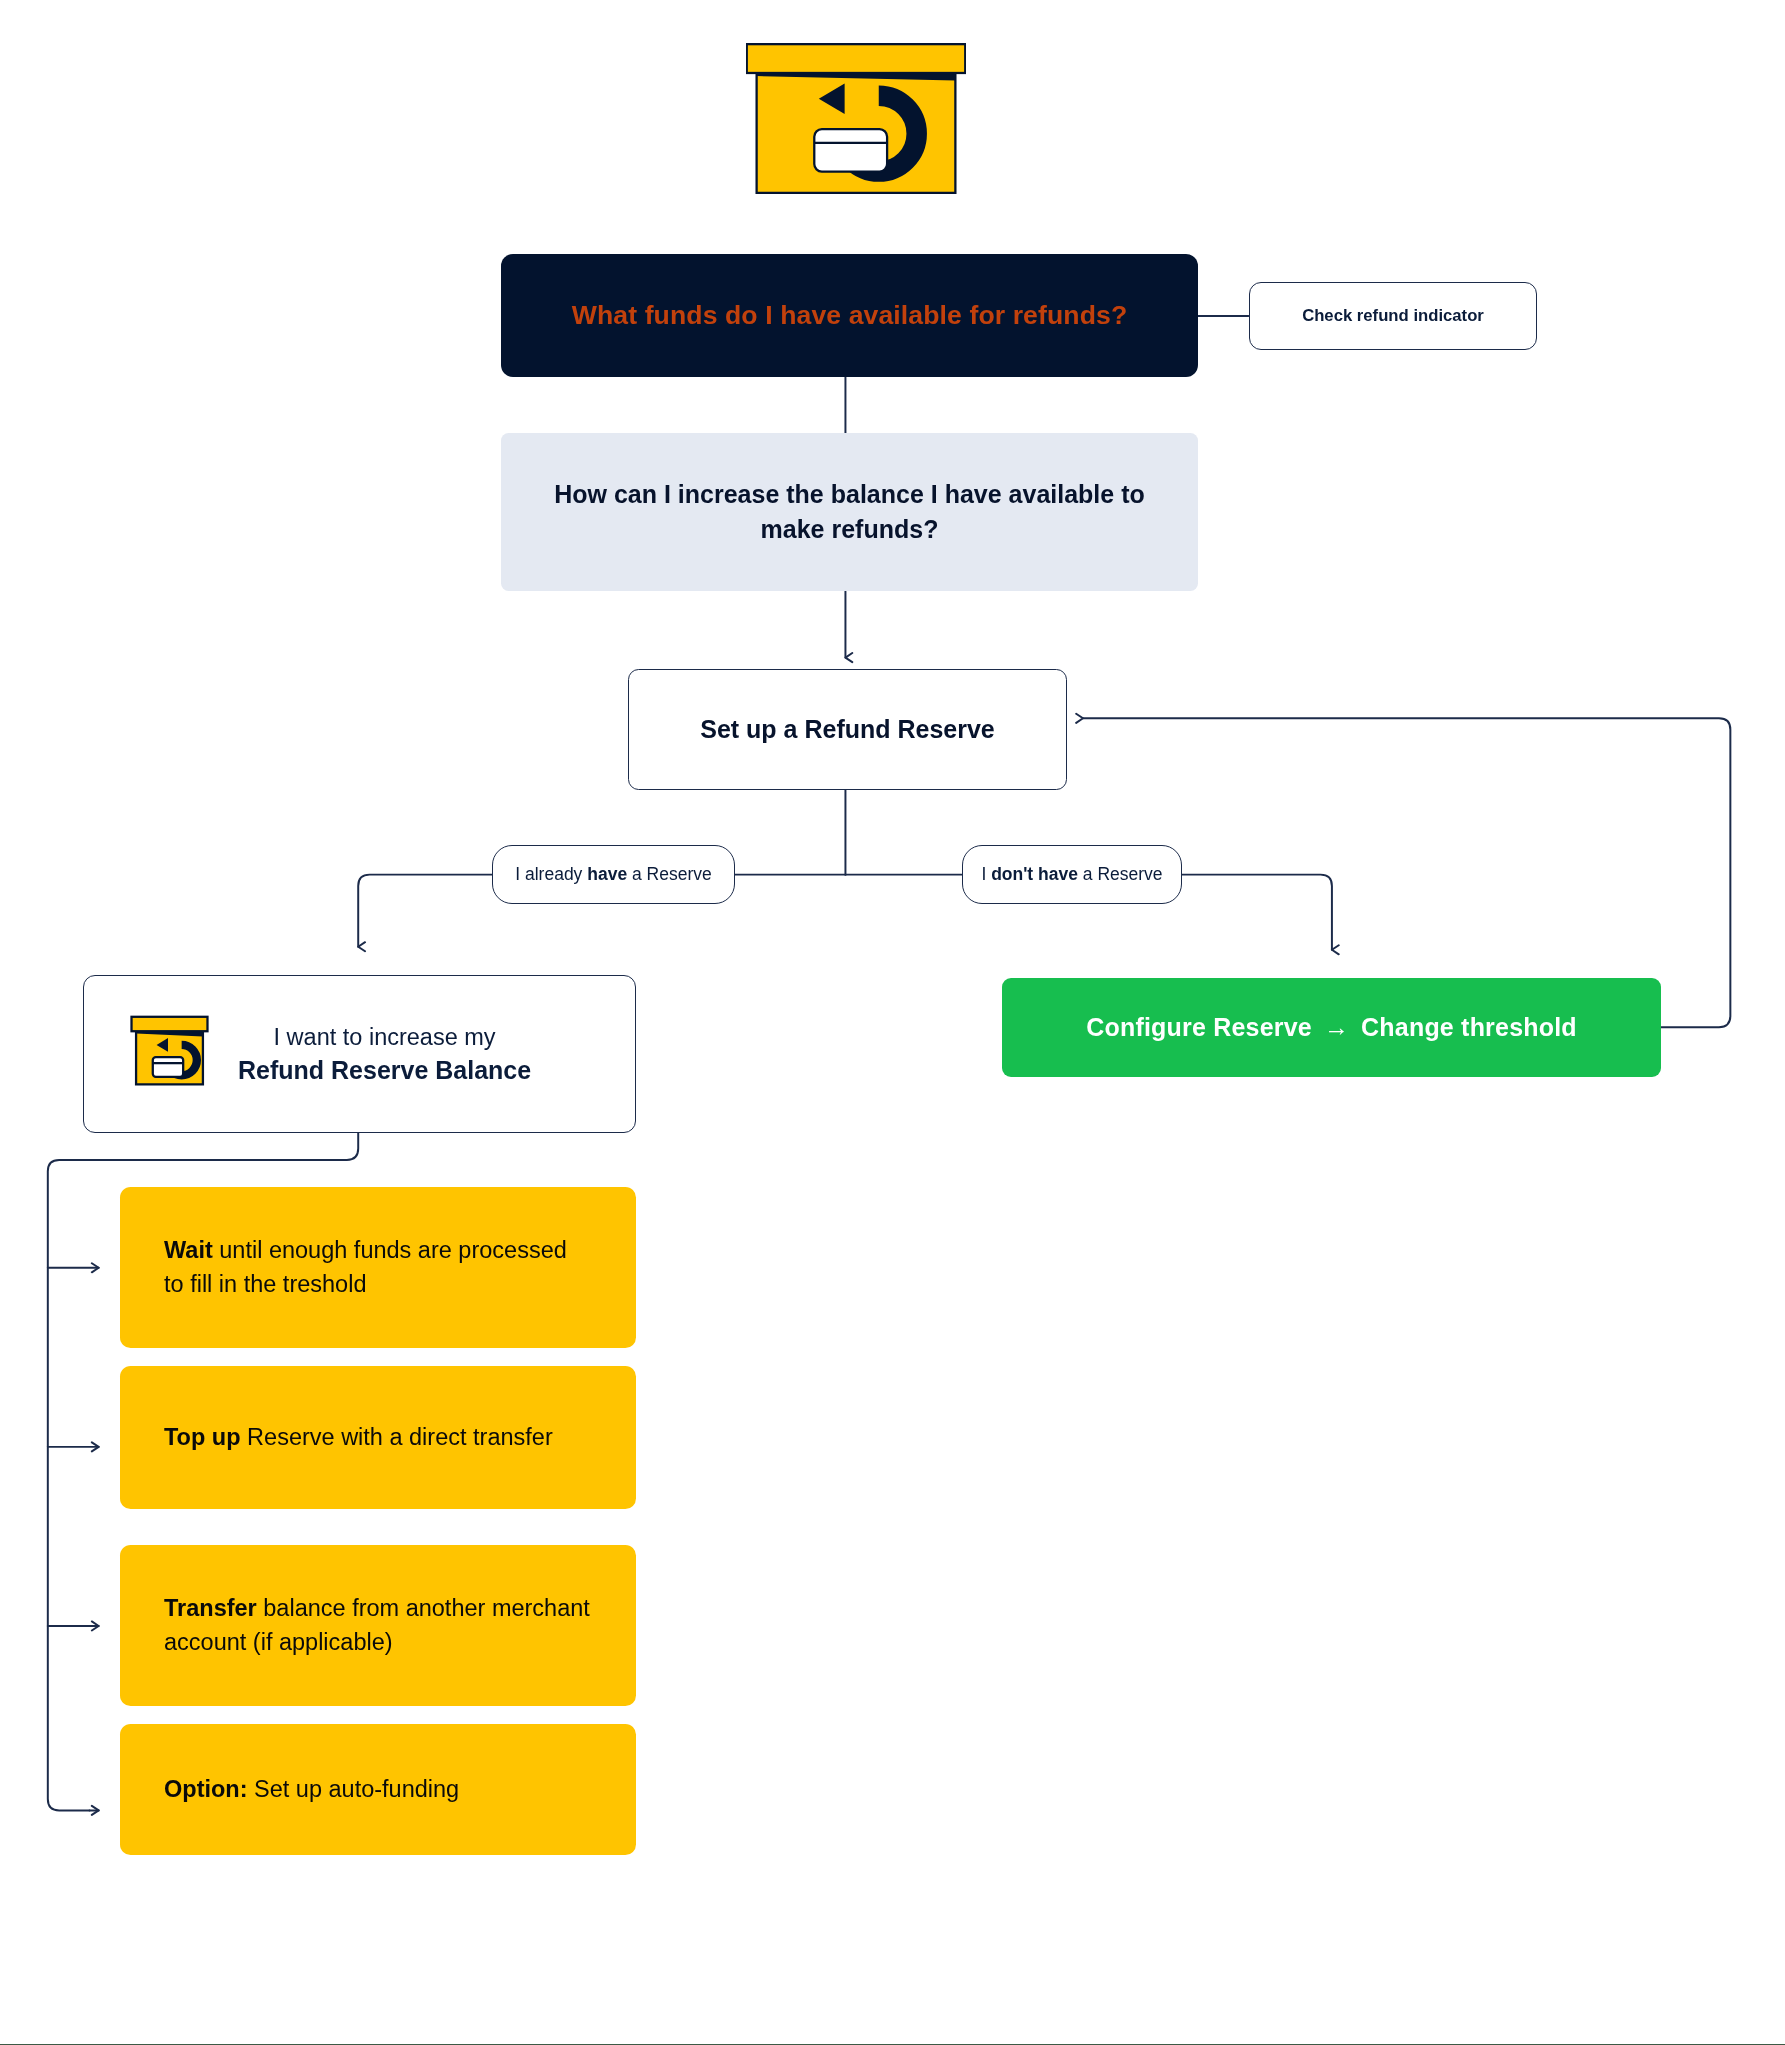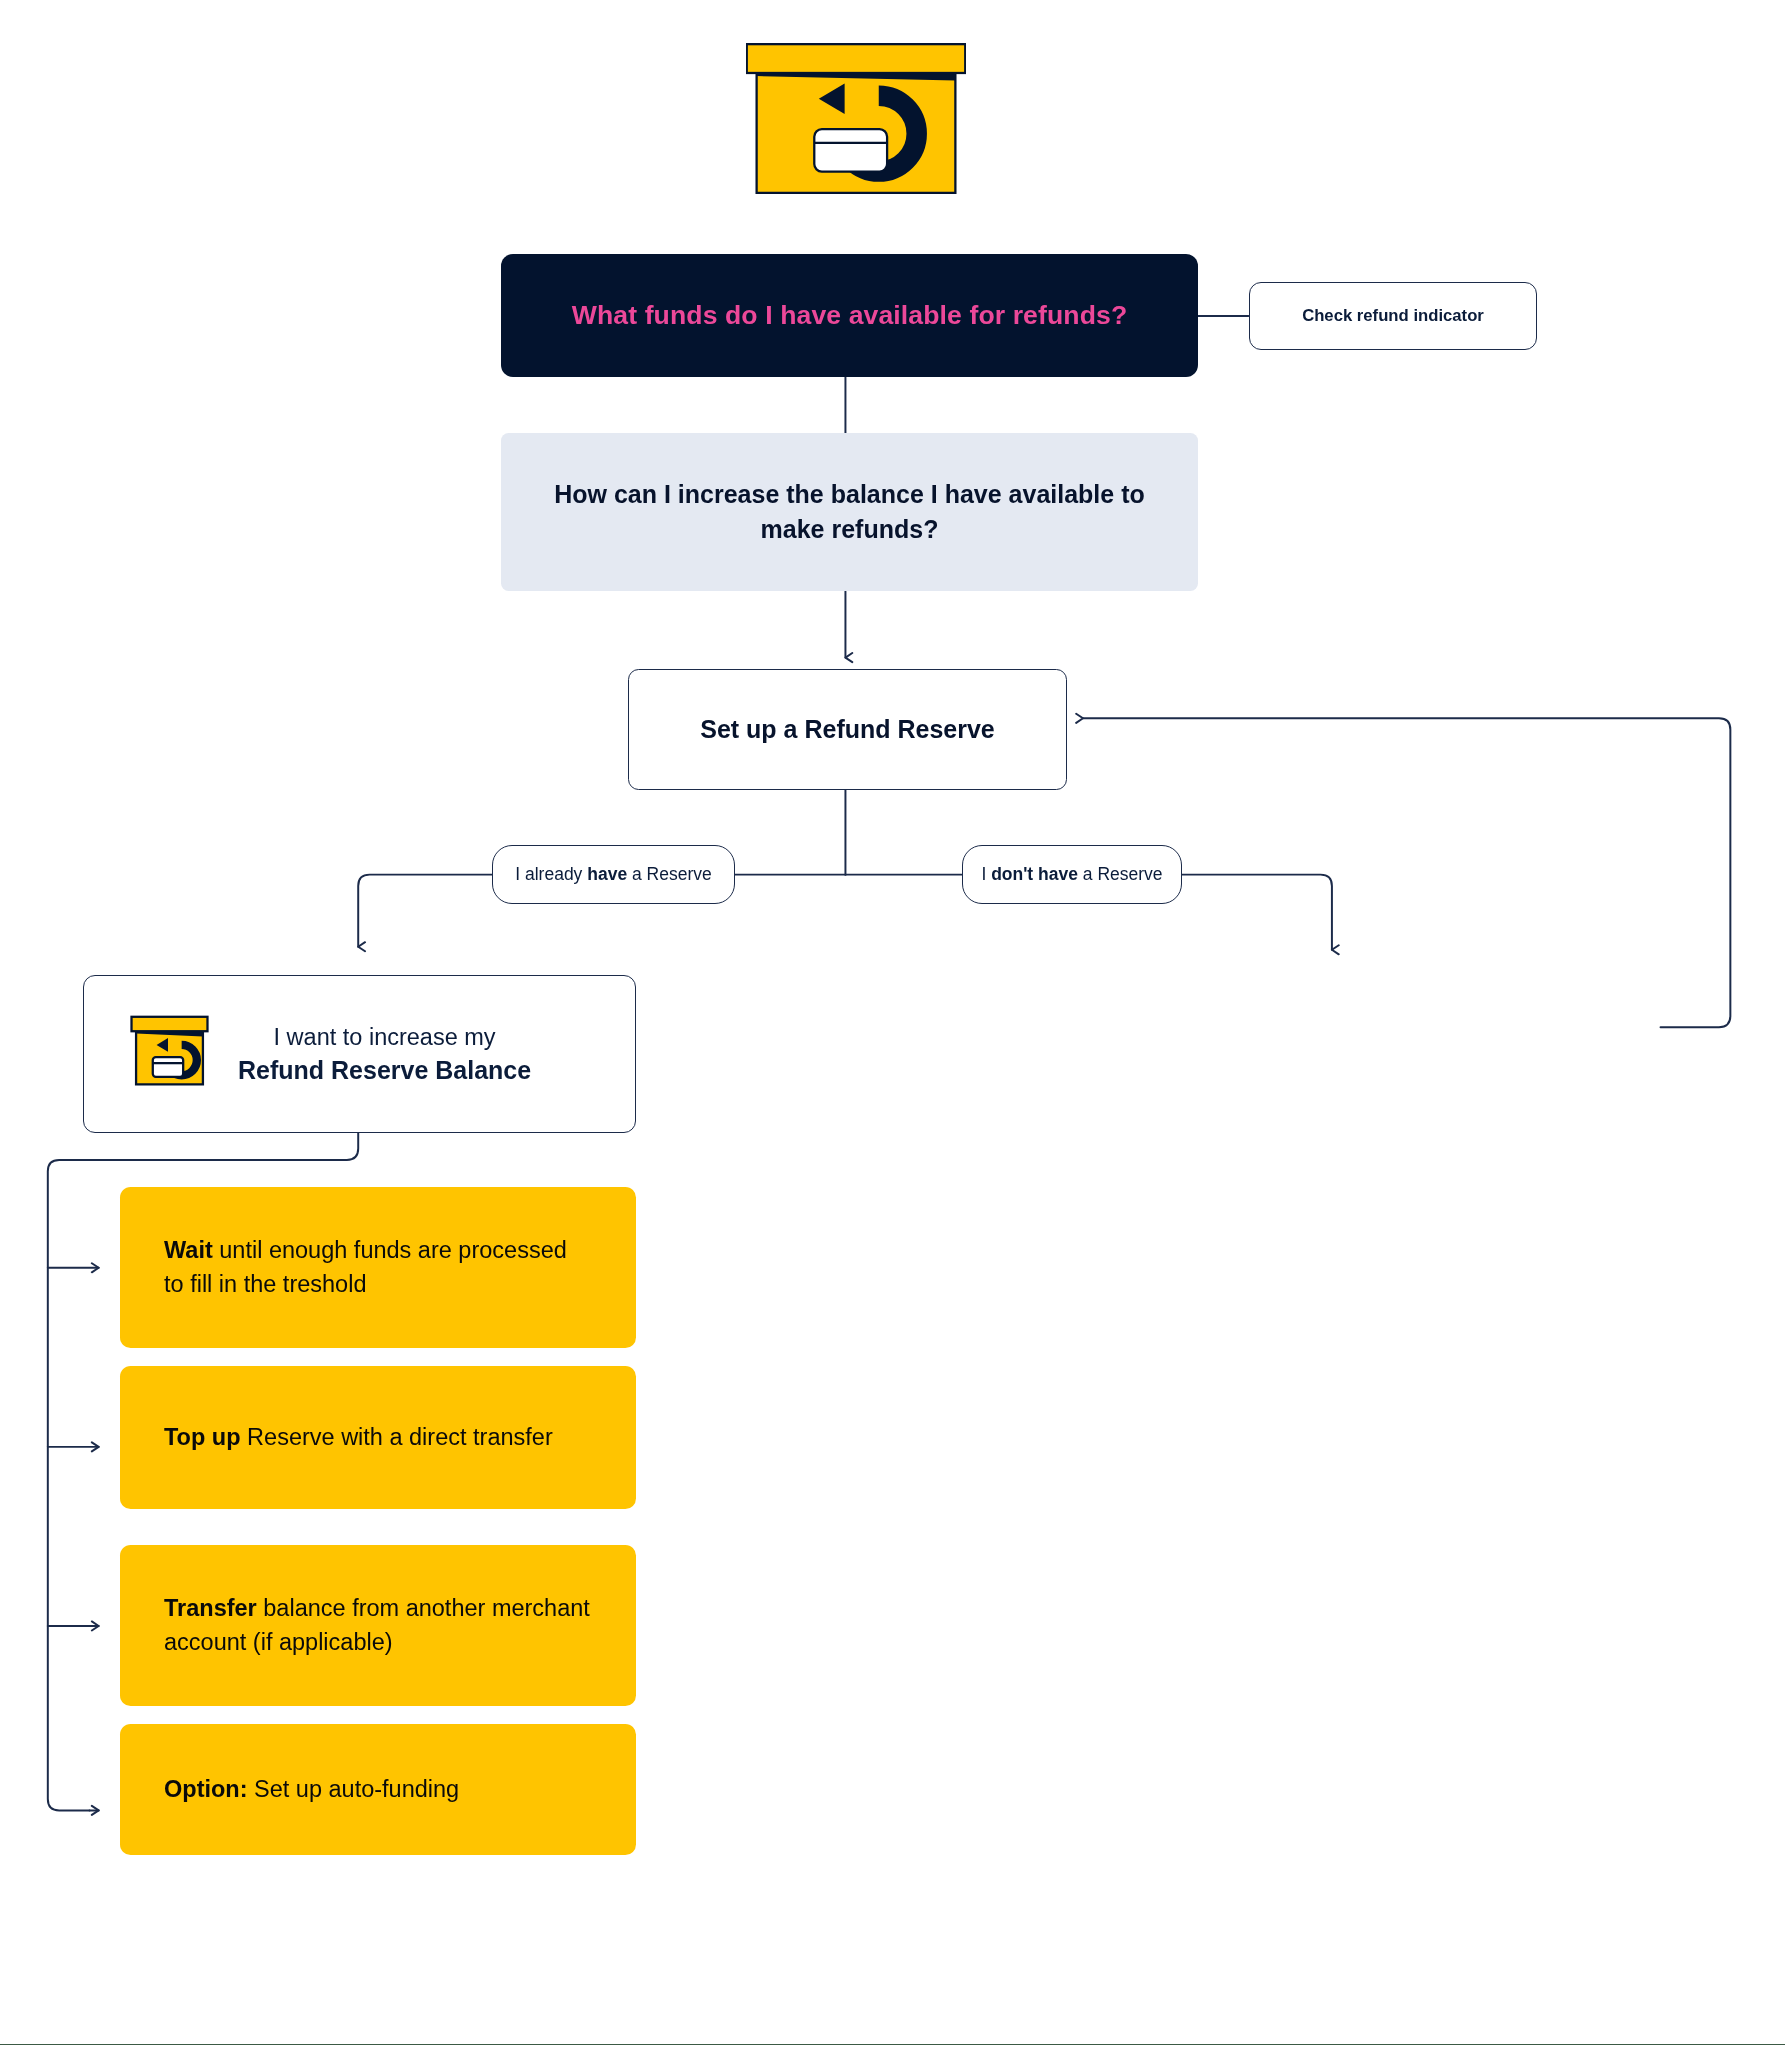--- a/index.html
+++ b/index.html
@@ -47,21 +47,21 @@
   }
 
   
   #q-funds {
     left: 501px;
     top: 254px;
     width: 697px;
     height: 123px;
     background: #03132e;
     border-radius: 12px;
-    color: #ec4899;
+    color: #c2410c;
     font-size: 26.6px;
     font-weight: bold;
     letter-spacing: 0.1px;
     padding: 0 30px;
   }
 
   
   #note-indicator {
     left: 1249px;
     top: 282px;
@@ -264,20 +264,25 @@
       <span>I already </span><b>have</b><span> a Reserve</span>
     </span>
   </div>
 
   <div class="node branch-label" id="lbl-donthave">
     <span>
       <span>I </span><b>don't have</b><span> a Reserve</span>
     </span>
   </div>
 
+  <div class="node" id="n-configure">
+    <span>
+      <span>Configure Reserve</span><span class="arrow-glyph">→</span><span>Change threshold</span>
+    </span>
+  </div>
 
   <div class="node" id="n-increase-card">
     <span>
       <svg viewBox="0 0 104 104" width="79" height="79" xmlns="http://www.w3.org/2000/svg">
         <path d="M8,22 L96,22 L96,94 L8,94 Z" fill="#ffc400" stroke="#03132e" stroke-width="3"></path>
         <path d="M8,22 L96,22 L96,31 L8,27 Z" fill="#03132e"></path>
         <rect x="2" y="5" width="100" height="19" fill="#ffc400" stroke="#03132e" stroke-width="3"></rect>
         <path d="M68,42 A20,20 0 1 1 48,62" fill="none" stroke="#03132e" stroke-width="11" stroke-linecap="butt"></path>
         <path d="M50,33 L50,51 L35,42 Z" fill="#03132e"></path>
         <rect x="30" y="58" width="40" height="26" rx="4" fill="#ffffff" stroke="#03132e" stroke-width="3"></rect>

